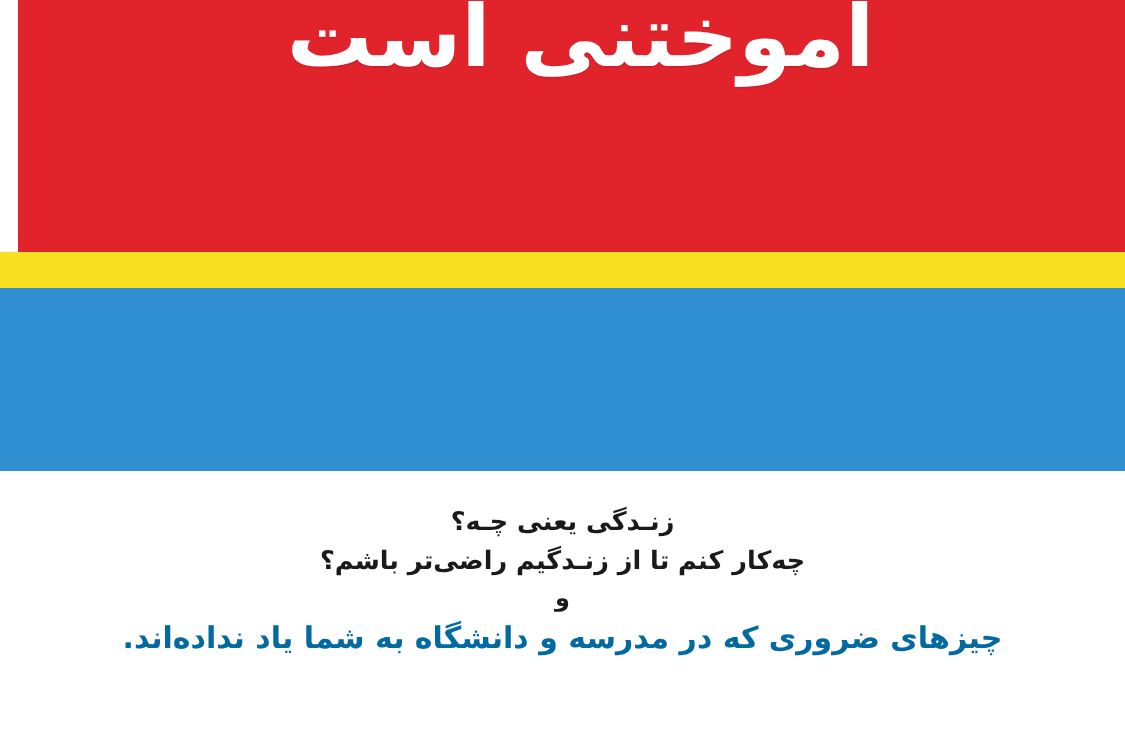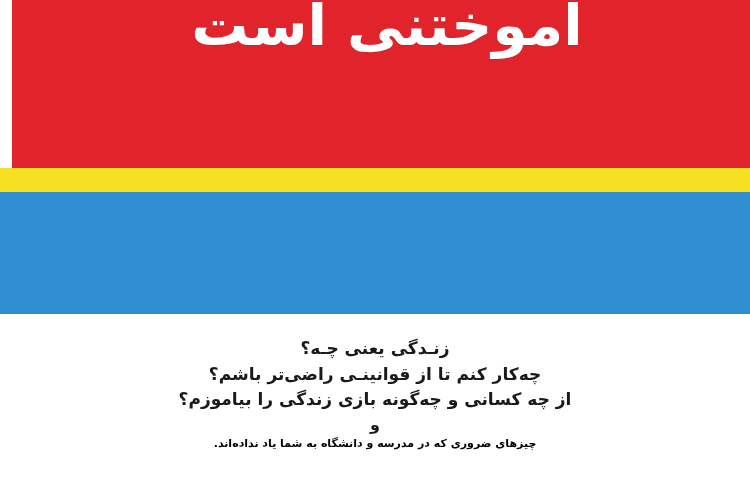--- a/index.html
+++ b/index.html
@@ -97,22 +97,22 @@
   .q-conj {
     color: #1a1a1a;
     font-size: 16px;
     font-weight: bold;
     line-height: 1.45;
     direction: rtl;
     text-align: center;
   }
 
   .q-final {
-    color: #000000;
-    font-size: 11px;
+    color: #0369a1;
+    font-size: 20px;
     font-weight: bold;
     line-height: 1.5;
     direction: rtl;
     text-align: center;
     white-space: nowrap;
   }
 </style>
 </head>
 <body>
 
@@ -121,19 +121,18 @@
   <div class="band-red">
     <div class="title-main">آموختنی است</div>
   </div>
 
   <div class="band-yellow"></div>
 
   <div class="band-blue"></div>
 
   <div class="lower">
     <div class="q-line">زنـدگی یعنی چـه؟</div>
-    <div class="q-line">چه‌کار کنم تا از قوانینـی راضی‌تر باشم؟</div>
-    <div class="q-line">از چه کسانی و چه‌گونه بازی زندگی را بیاموزم؟</div>
+    <div class="q-line">چه‌کار کنم تا از زنـدگیم راضی‌تر باشم؟</div>
     <div class="q-conj">و</div>
     <div class="q-final">چیزهای ضروری که در مدرسه و دانشگاه به شما یاد نداده‌اند.</div>
   </div>
 
 </div>
 
 </body></html>

